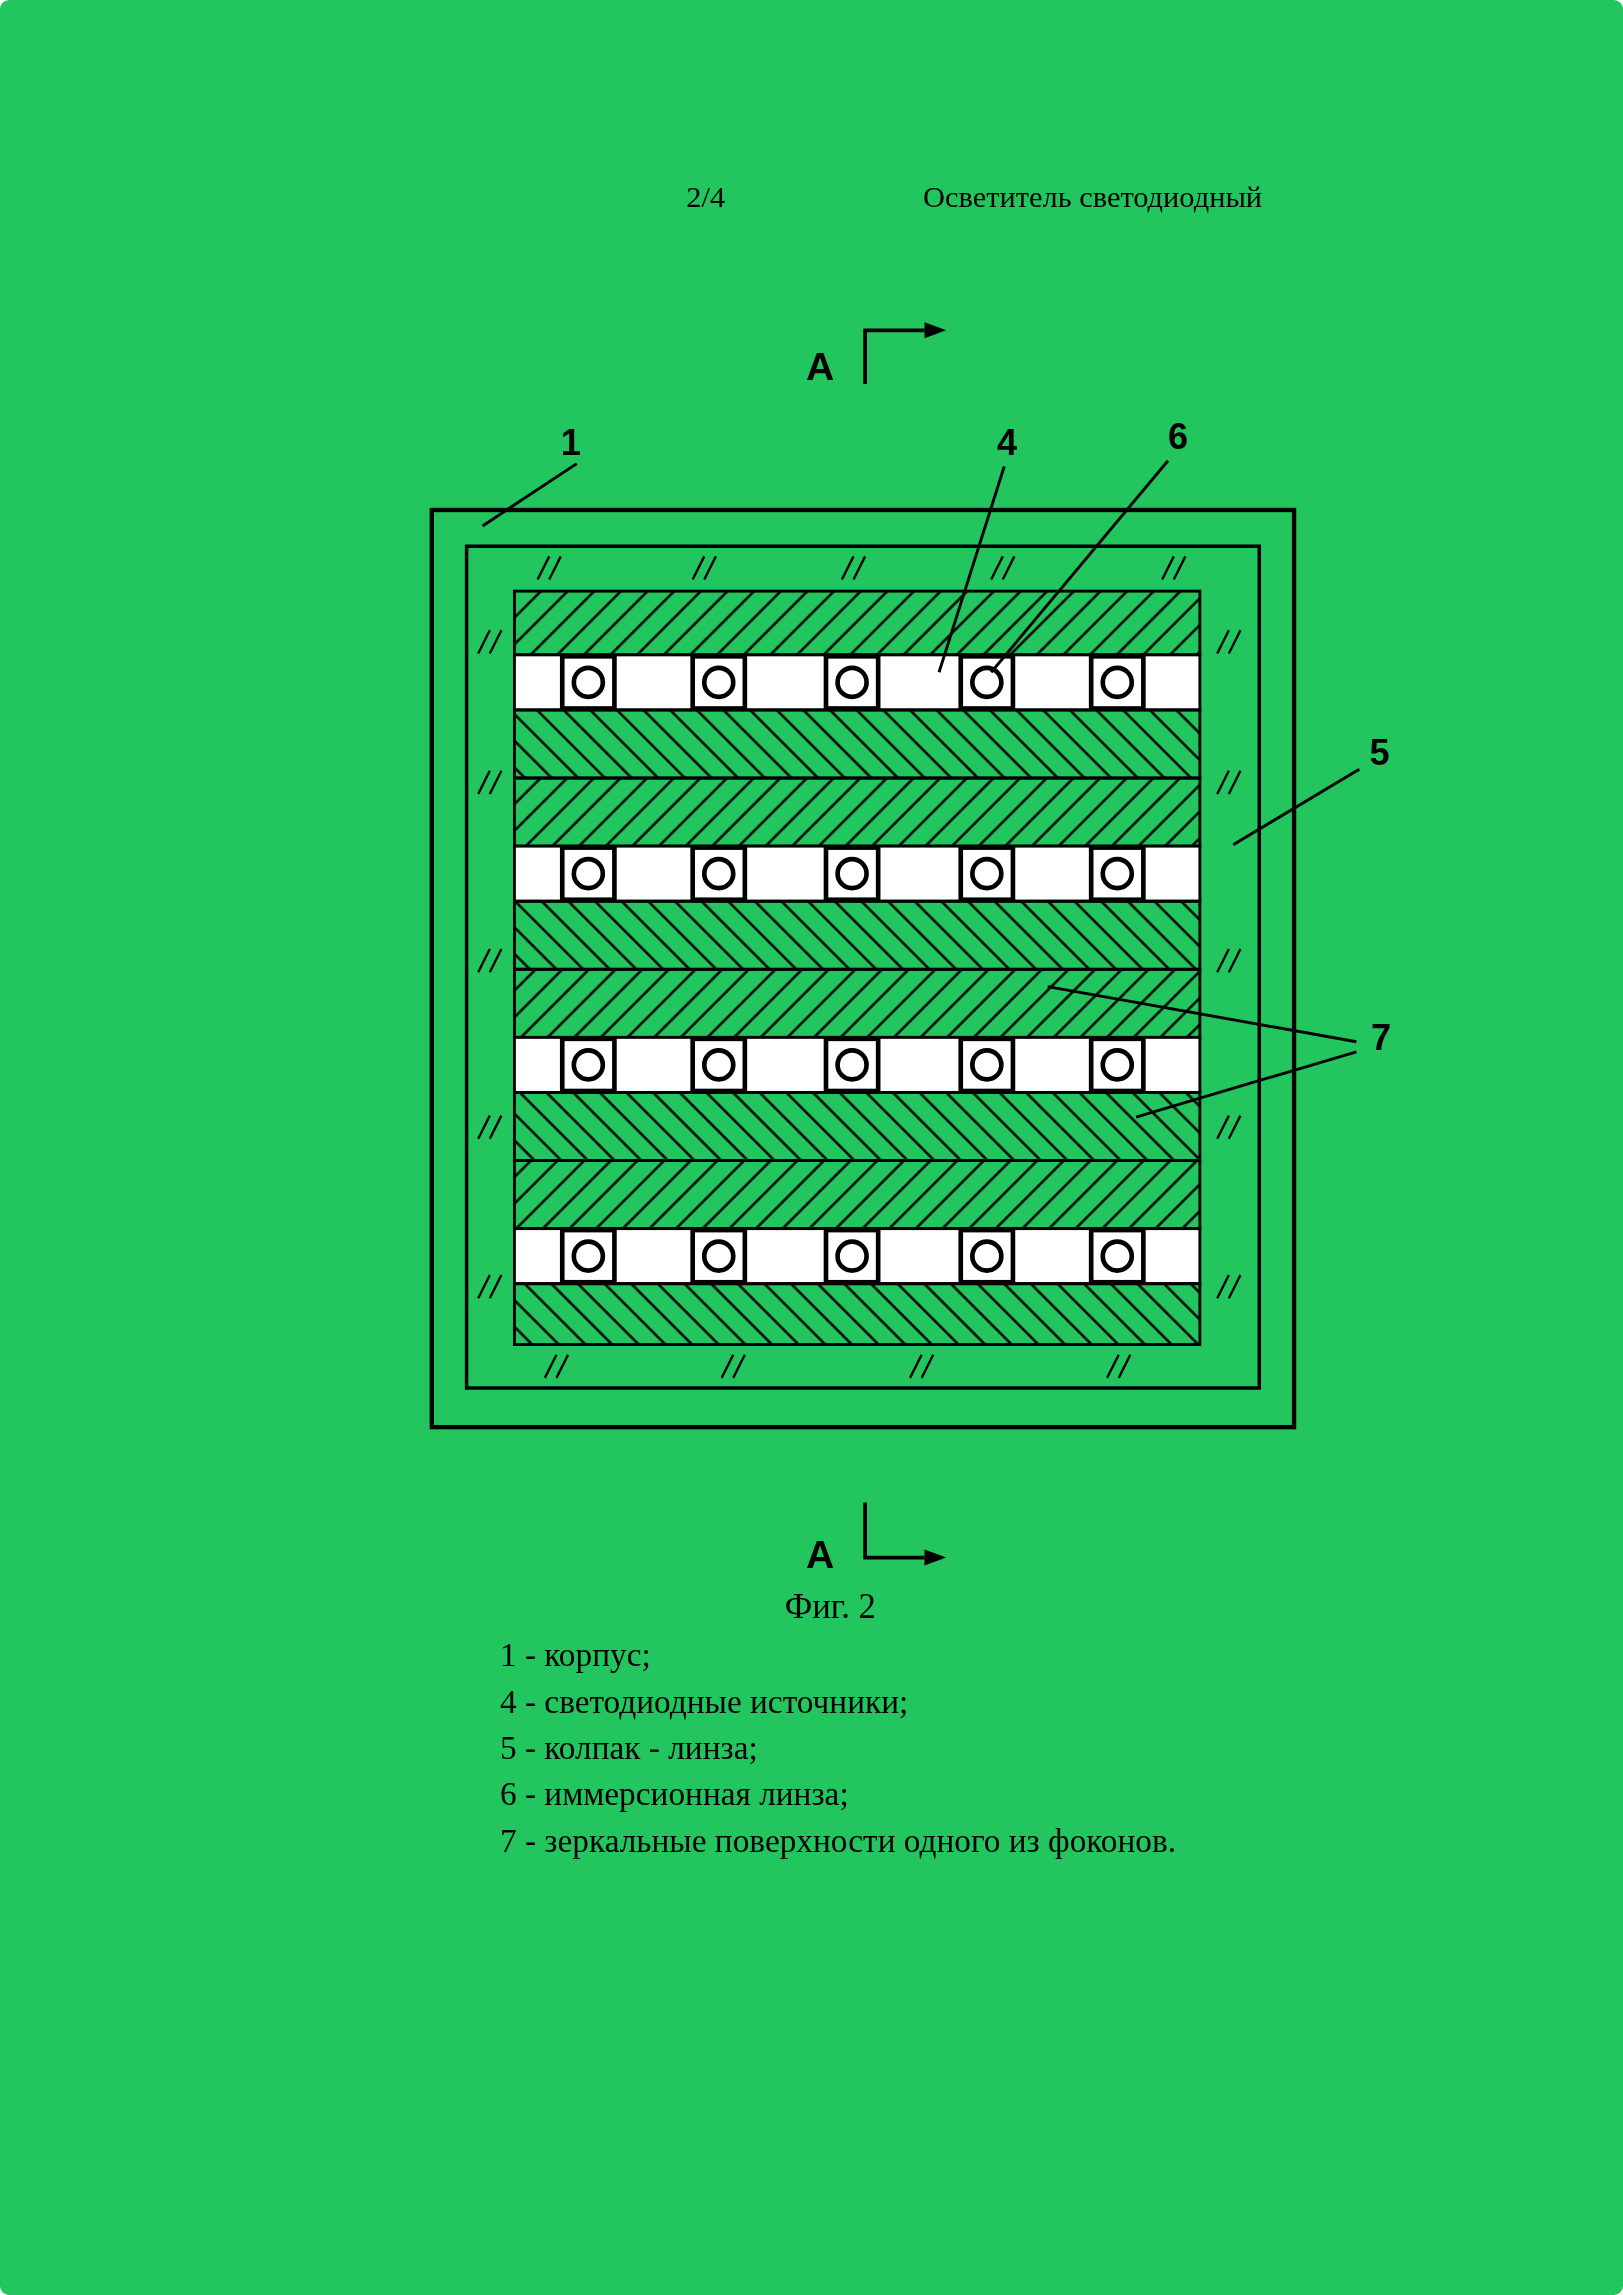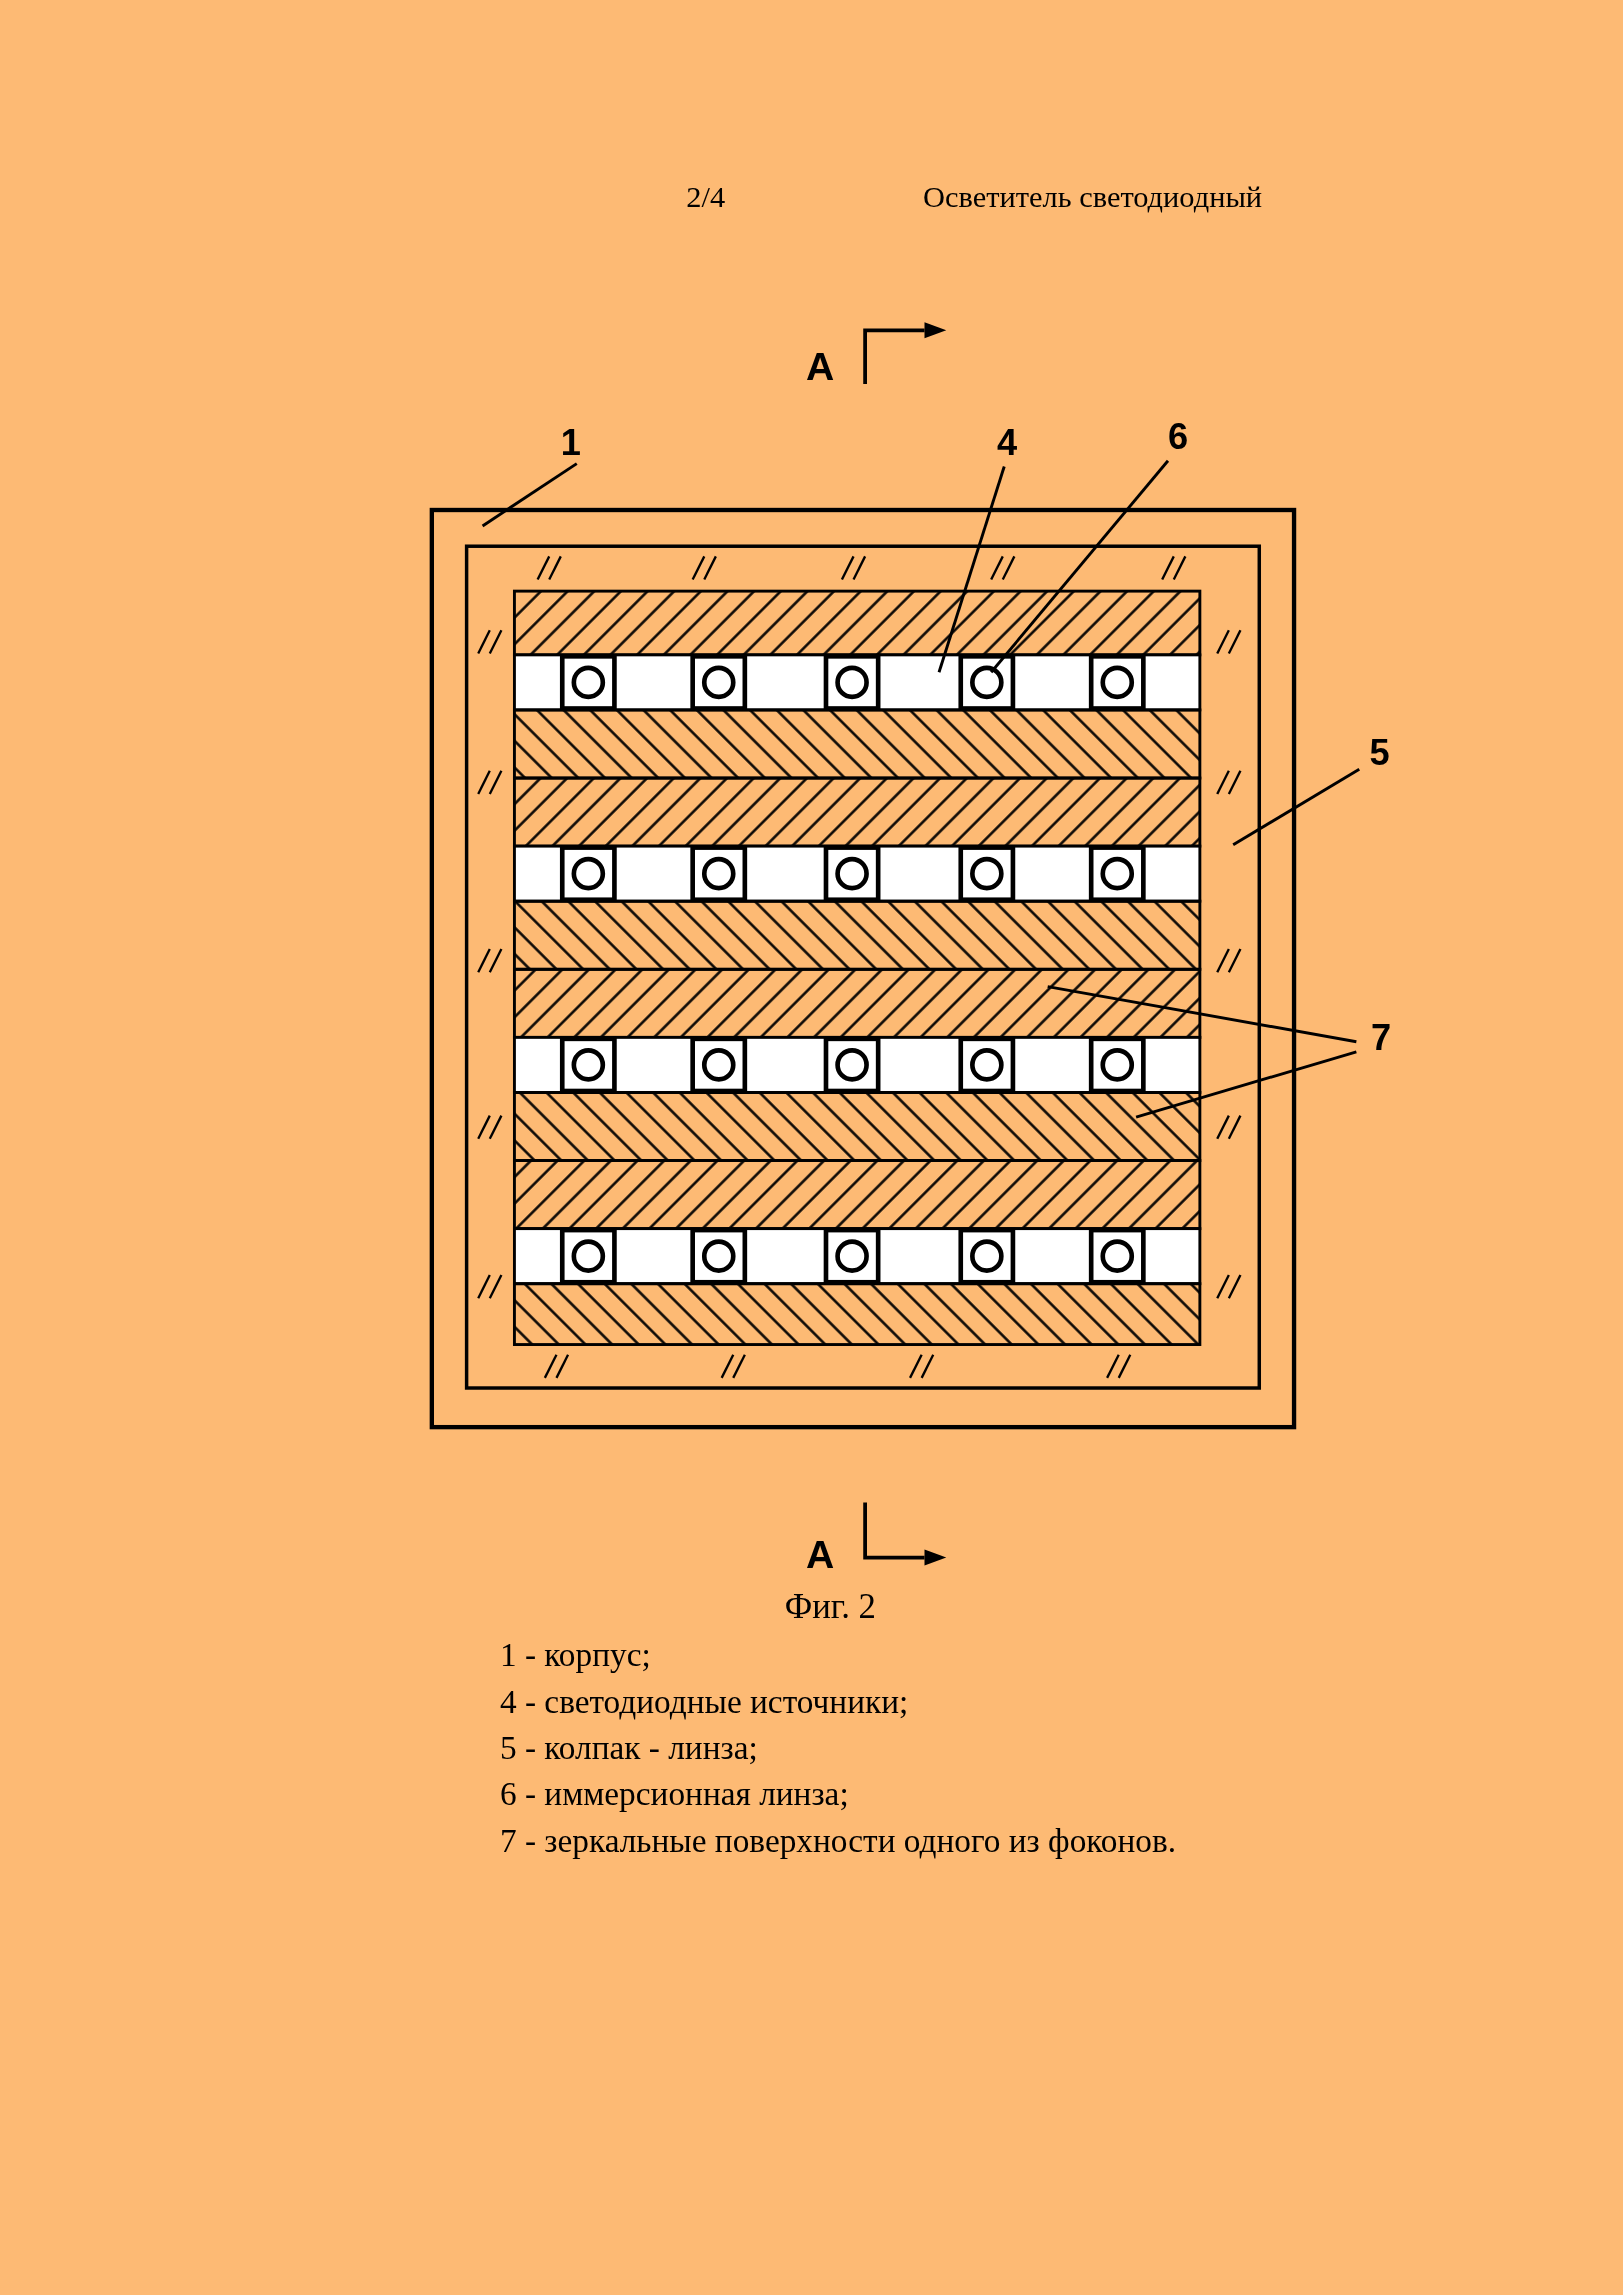--- a/index.html
+++ b/index.html
@@ -9,21 +9,22 @@
   }
   body {
     width: 1623px;
     height: 2295px;
     position: relative;
     font-family: "Liberation Serif", serif;
   }
   .sheet {
     position: absolute;
     inset: 0;
-    background: #fdba74;
+    background: #22c55e;
+    border-radius: 9px;
   }
   svg text {
     fill: #000000;
   }
   .serif-text  { font-family: "Liberation Serif", serif; }
   .label-text  { font-family: "Liberation Sans", sans-serif; font-weight: bold; }
 </style>
 </head>
 <body>
 

